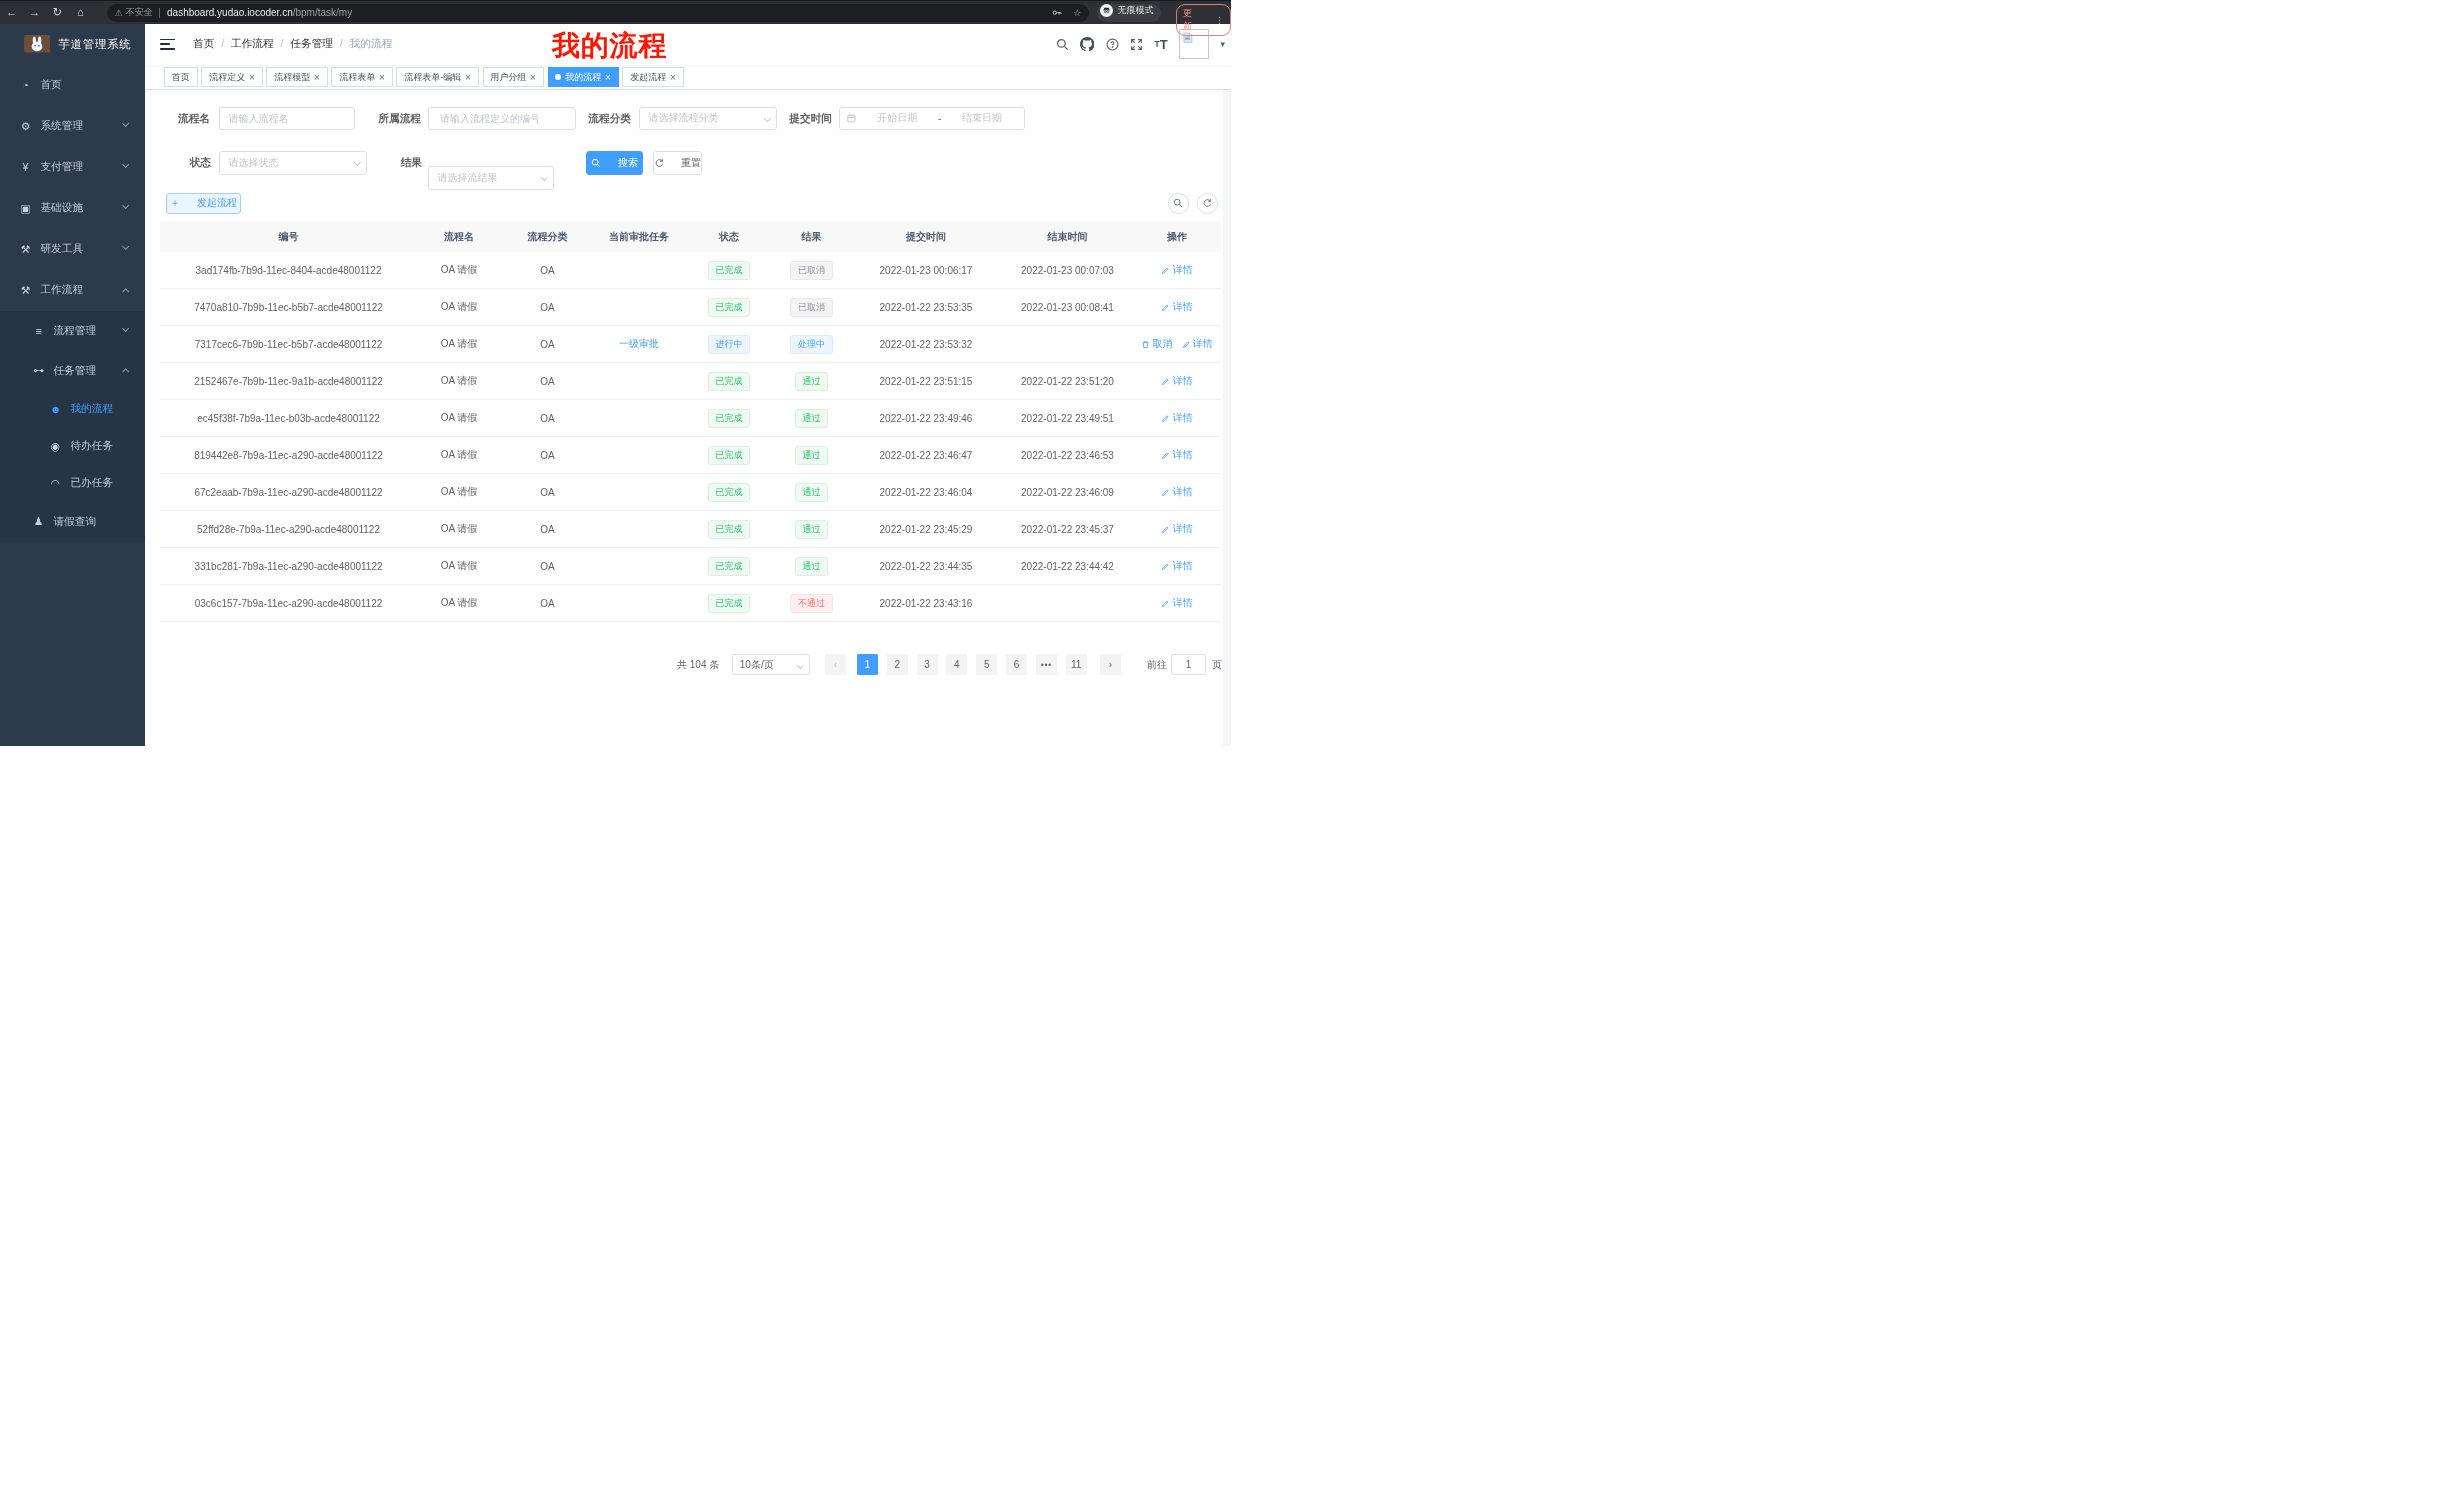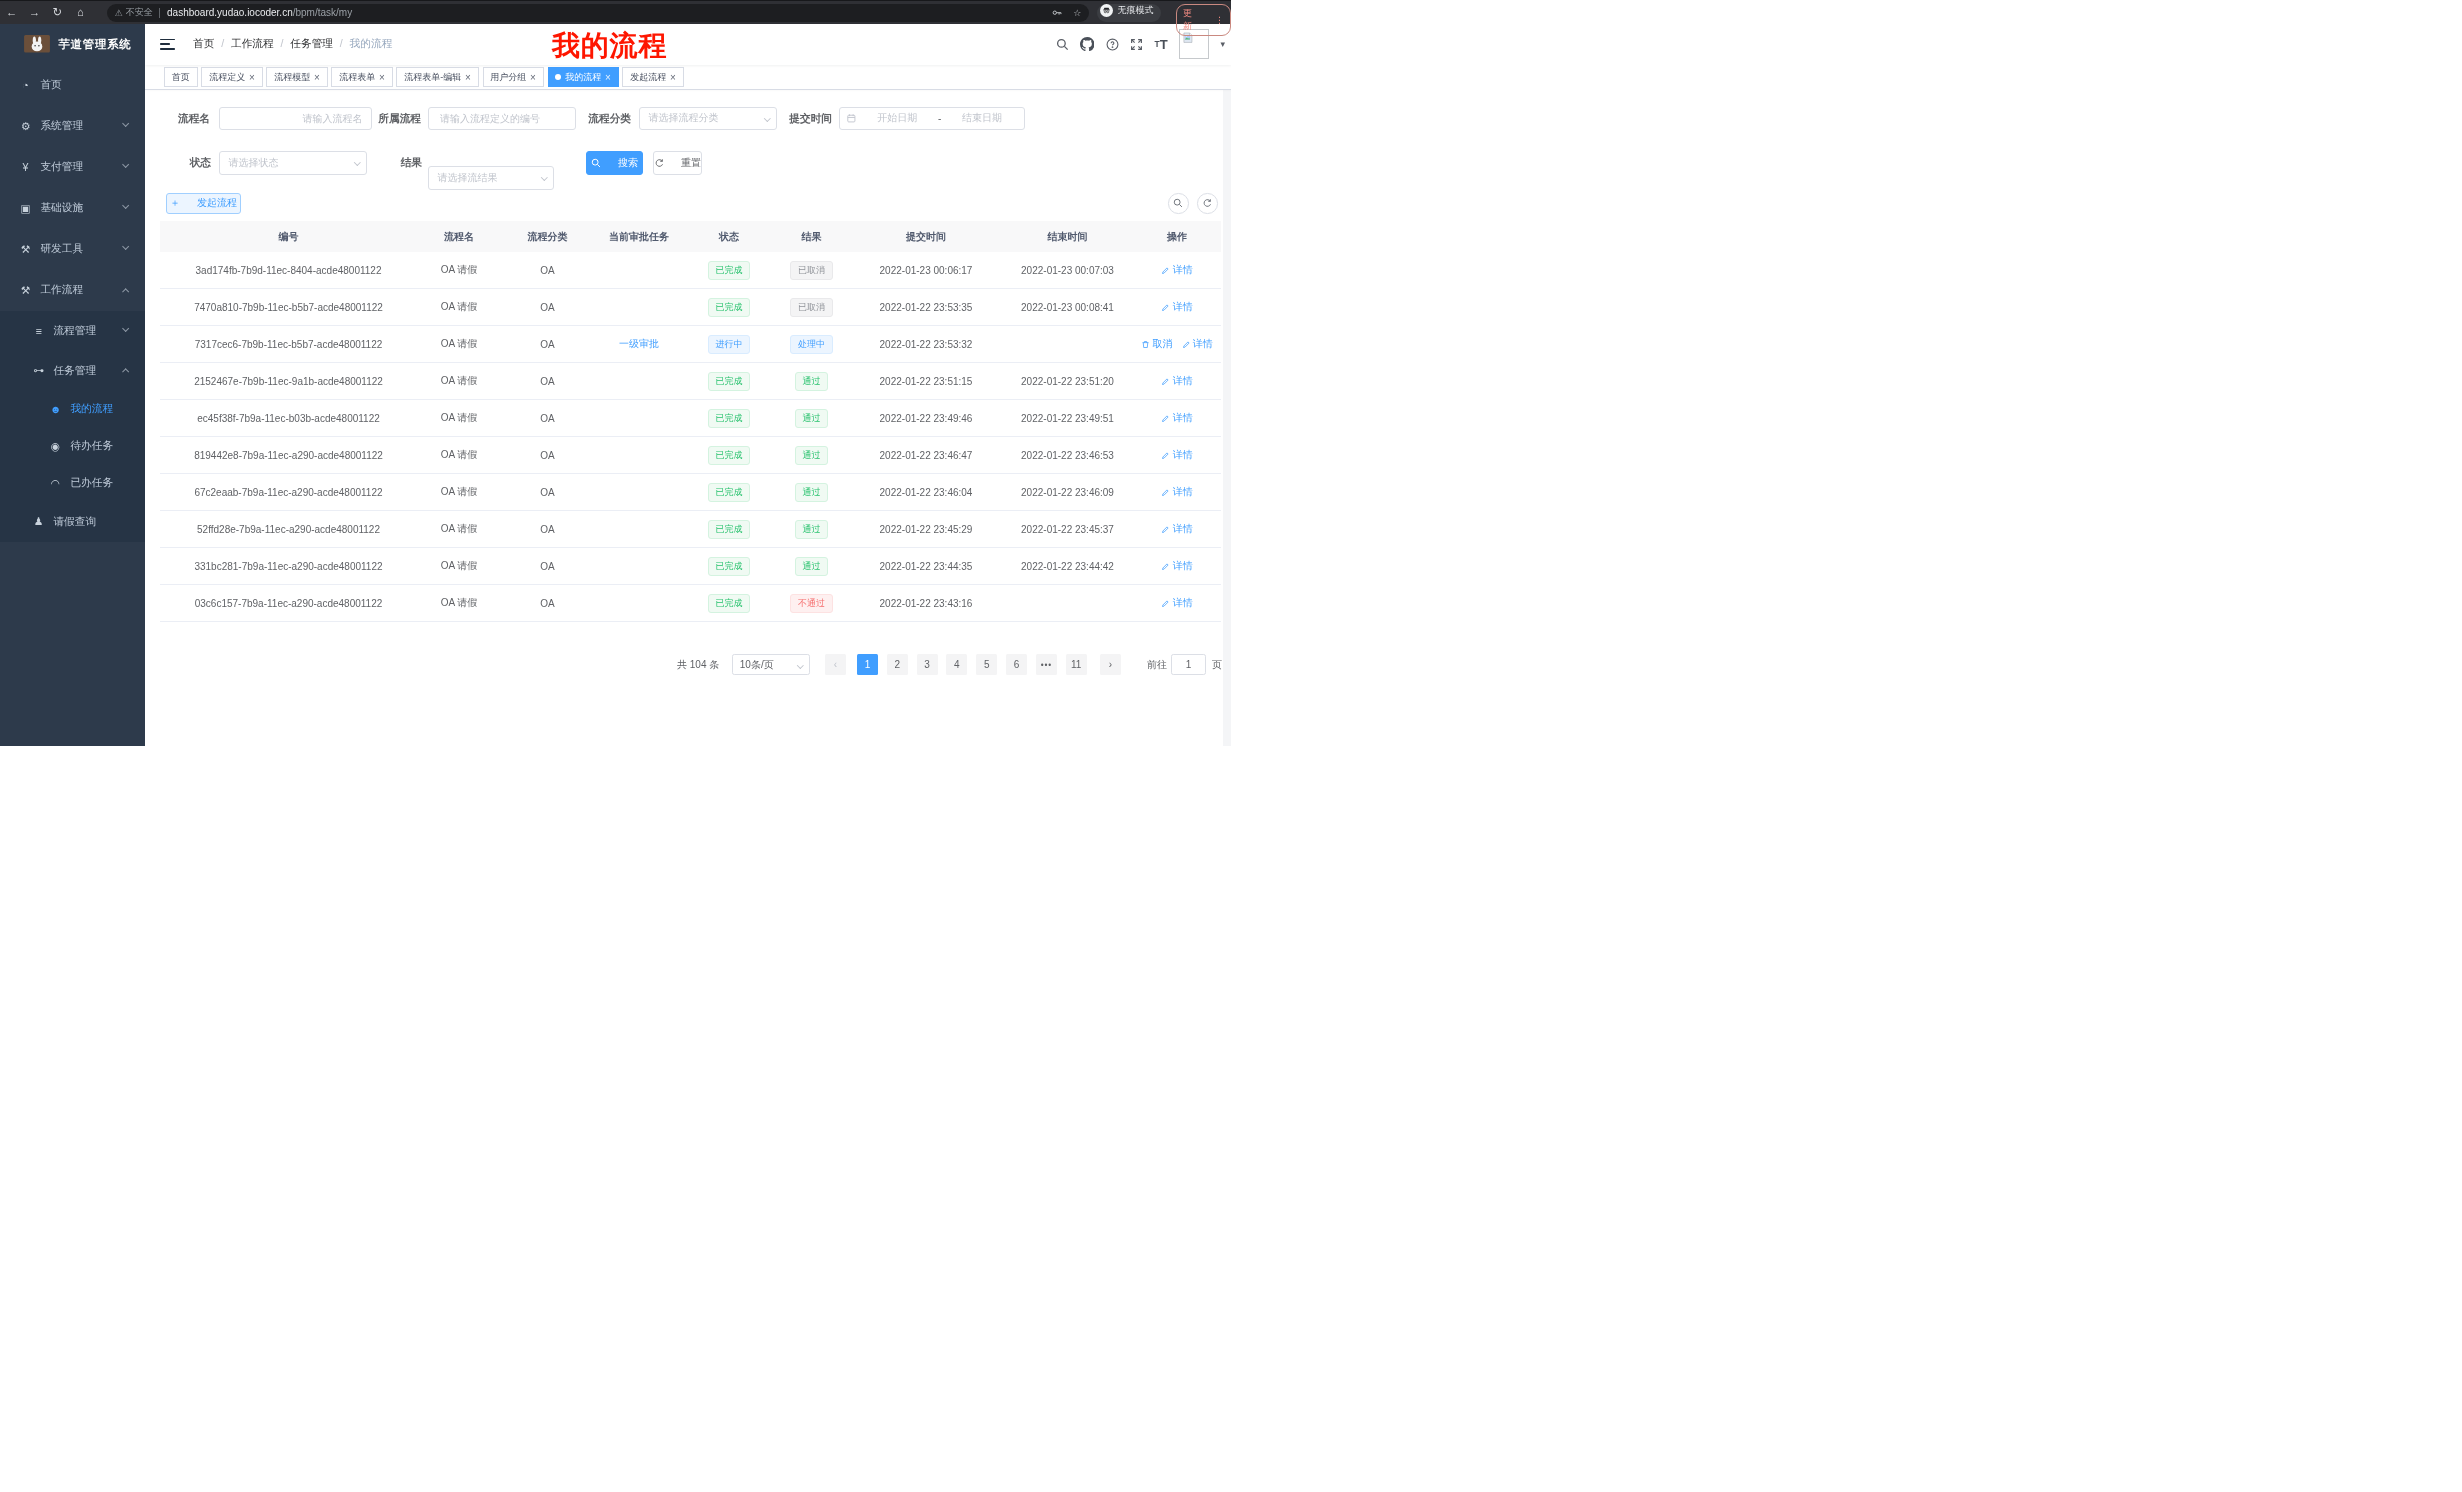--- a/index.html
+++ b/index.html
@@ -14,21 +14,21 @@
   .omnibox .path{color:#9aa0a6;font-size:10px}
   .omnibox .spacer{flex:1}
   .omnibox .oicon{color:#c3c7cb;margin-left:10.7px;display:flex;align-items:center}
   .incog{position:absolute;left:1097px;top:3px;height:17.5px;border-radius:9px;background:#3b3d42;display:flex;align-items:flex-start;padding:0 7.6px 0 3px;gap:4.6px;color:#e8eaed;font-size:9px}
   .incog .ic{width:13px;height:13px;border-radius:50%;background:#f1f3f4;display:flex;align-items:center;justify-content:center}
   .updatepill{position:absolute;left:1176px;top:3px;height:32px;border-radius:9px;border:0.8px solid #ca8980;color:#f28b82;font-size:9px;display:flex;align-items:center;padding:0 6px;gap:18px}
   .updatepill .dots{font-size:9px;letter-spacing:0}
   
   .sidebar{position:absolute;top:23.6px;left:0;width:145px;bottom:0;background:#2d3a4b;z-index:10}
   .logo{height:41px;display:flex;align-items:center;padding-left:24px;gap:8.4px}
-  .logo .brand{color:#fff;font-size:11.4px;font-weight:bold;letter-spacing:0.8px}
+  .logo .brand{color:#fff;font-size:11.4px;font-weight:normal;letter-spacing:0.8px}
   .mi{display:flex;align-items:center;color:#bfcbd9;font-size:10.7px;position:relative;cursor:pointer}
   .mi .ic{width:13px;display:inline-flex;justify-content:center;margin-right:8.4px;font-size:10.7px;color:#c8d2dc}
   .mi.lv1{height:41px;padding-left:19px}
   .mi.lv2{height:40px;padding-left:32px;background:#263445}
   .mi.lv3{height:37px;padding-left:49px;background:#263445}
   .mi.active,.mi.active .ic{color:#409eff}
   .chev{position:absolute;right:16.7px;width:5.3px;height:5.3px;border-right:1.1px solid #8d98a5;border-bottom:1.1px solid #8d98a5}
   .chev.down{transform:rotate(45deg);top:calc(50% - 4.6px)}
   .chev.up{transform:rotate(-135deg);top:calc(50% - 1.5px)}
   
@@ -308,21 +308,21 @@
 
       <span>发起流程</span>
       <span class="x">×</span>
     </div>
 </div>
 
 <div class="content">
   <div class="rgutter"></div>
 
   <label class="flabel" style="left:12px;top:16.7px;width:53px">流程名</label>
-  <input class="finput" style="left: 74px; top: 16.7px; width: 153px; text-align: right;" placeholder="请输入流程名">
+  <input class="finput" style="left: 74px; top: 16.7px; width: 136px;" placeholder="请输入流程名">
   <label class="flabel" style="left:215px;top:16.7px;width:61px">所属流程</label>
   <input class="finput" style="left: 283px; top: 16.7px; width: 148px; padding-left: 11px;" placeholder="请输入流程定义的编号">
   <label class="flabel" style="left:425px;top:16.7px;width:61px">流程分类</label>
   <div class="fselect" style="left:494px;top:16.7px;width:138px">
     <span>请选择流程分类</span>
     <span class="chev2"></span>
   </div>
   <label class="flabel" style="left:626px;top:16.7px;width:61px">提交时间</label>
   <div class="daterange" style="left:694px;top:16.7px;width:186px">
     <span class="cal">

